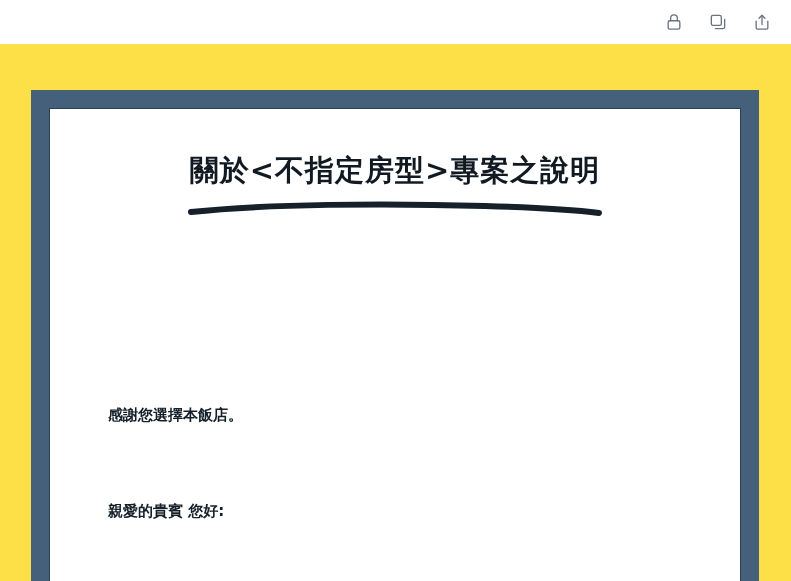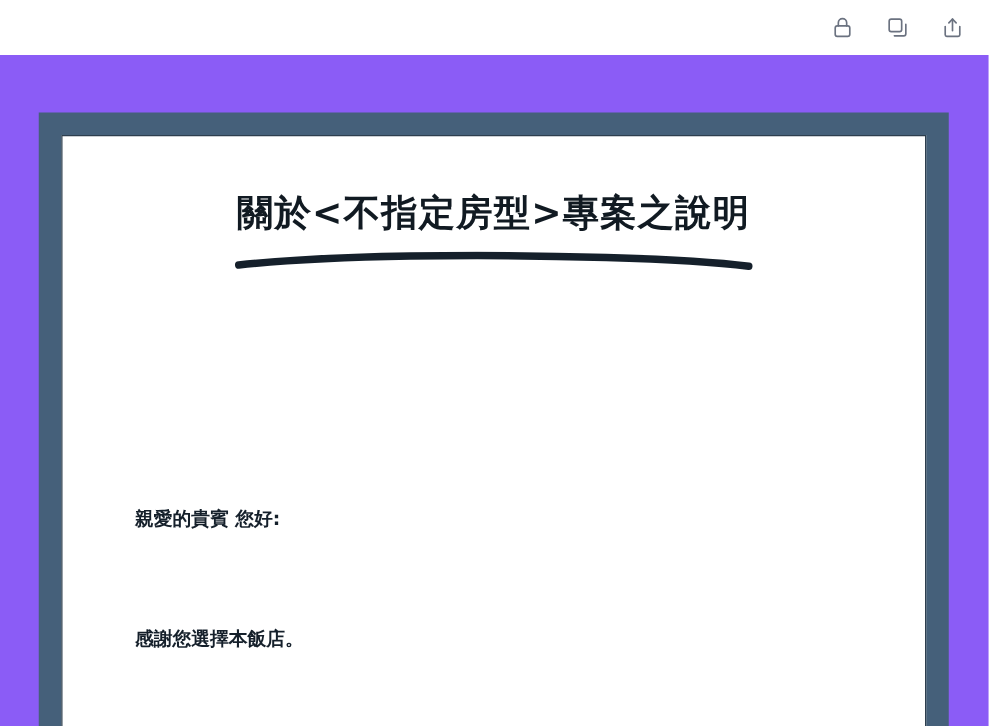--- a/index.html
+++ b/index.html
@@ -40,21 +40,21 @@
   }
   .tool-icon svg { display: block; }
 
   
   .page-area {
     position: absolute;
     top: 44px;
     left: 0;
     width: 791px;
     height: 537px;
-    background: #8b5cf6;
+    background: #fde047;
   }
 
   
   .notice-frame {
     position: absolute;
     top: 46px;
     left: 31px;
     width: 728px;
     height: 521px;
     background: #45607a;
@@ -140,22 +140,22 @@
 
       <div class="notice-title">關於&lt;不指定房型&gt;專案之說明</div>
 
       <svg class="title-underline" viewBox="0 0 420 18">
         <path d="M6 11 C 80 3, 200 2, 300 5 C 350 6.5, 390 9, 414 12" stroke="#15202b" stroke-width="6" fill="none" stroke-linecap="round"></path>
       </svg>
 
       <div class="notice-body">
 
         <div class="body-block">
+          <div class="body-line">感謝您選擇本飯店。</div>
           <div class="body-line">親愛的貴賓 您好:</div>
-          <div class="body-line">感謝您選擇本飯店。</div>
           
           
           
         </div>
 
         
 
         
 
         

